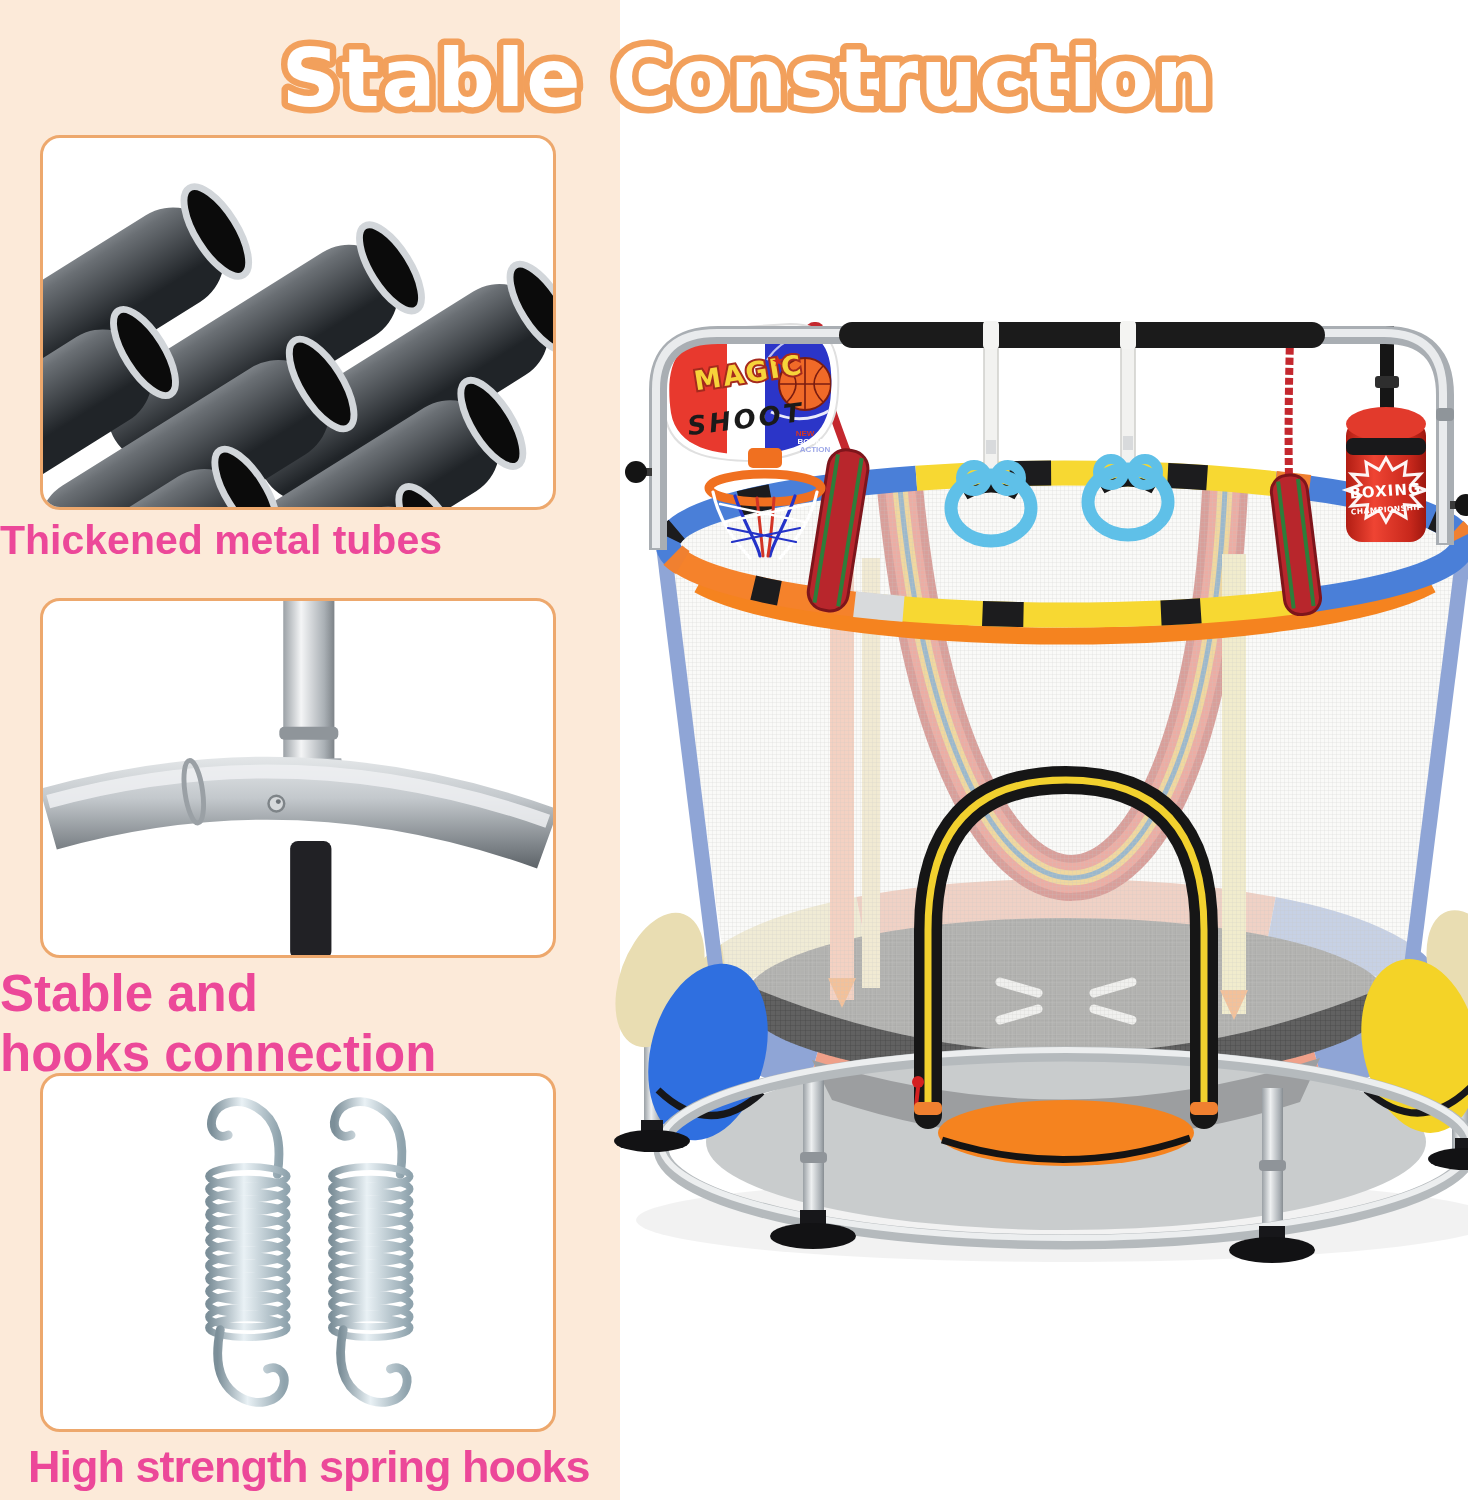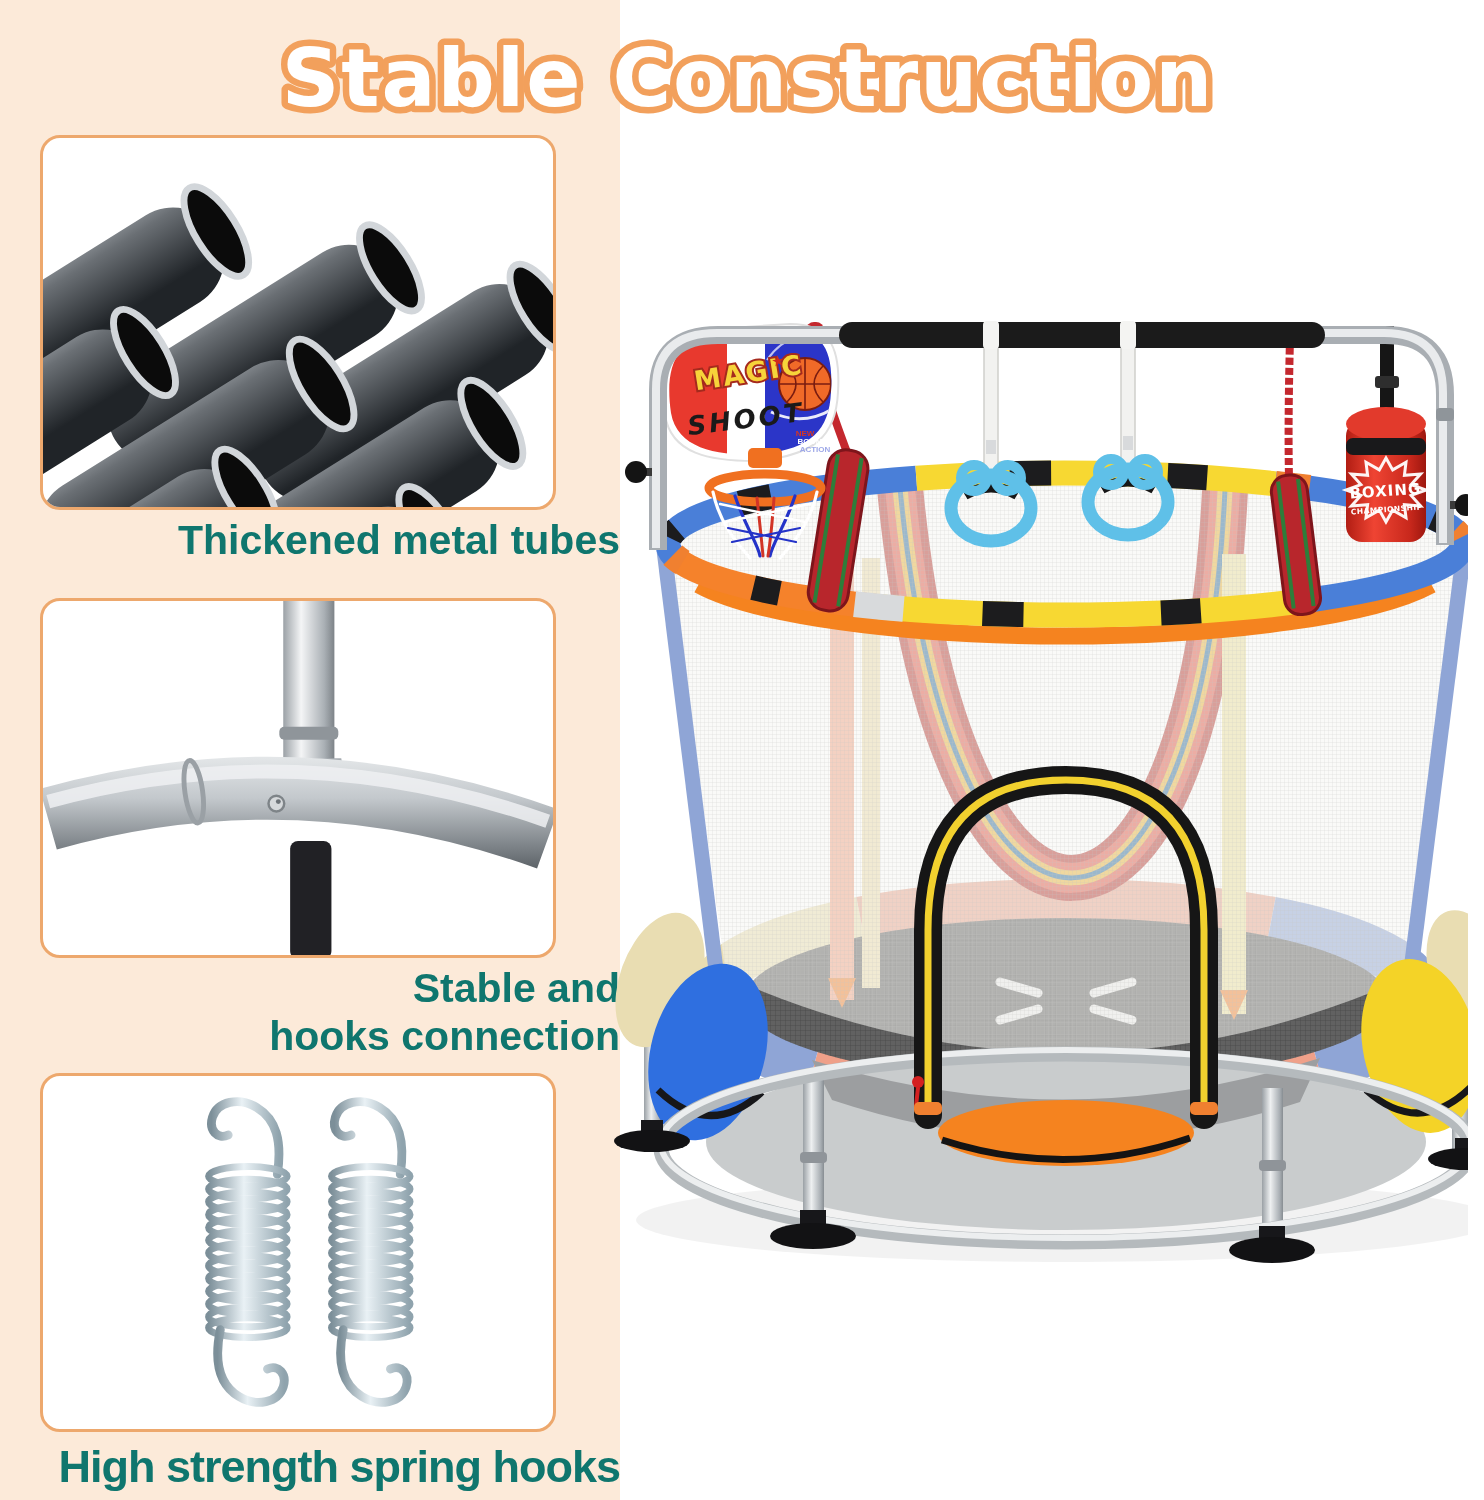--- a/index.html
+++ b/index.html
@@ -9,25 +9,25 @@
   .title-svg{position:absolute;left:0;top:10px;width:1484px;height:124px;}
   .title-text{font-family:"DejaVu Sans",sans-serif;font-weight:bold;font-size:80px;
               letter-spacing:2px;fill:#ffffff;stroke:#f2a05c;stroke-width:13px;
               paint-order:stroke;stroke-linejoin:round;}
   .card{position:absolute;left:40px;width:516px;background:#ffffff;border:3px solid #eda86d;
         border-radius:20px;overflow:hidden;box-sizing:border-box;}
   .card svg{display:block;width:100%;height:100%;}
   #card-tubes{top:135px;height:375px;}
   #card-connection{top:598px;height:360px;}
   #card-springs{top:1073px;height:359px;}
-  .caption{position:absolute;left:0;width:620px;text-align:right;color:#0f766e;
+  .caption{position:absolute;left:0;width:620px;text-align:left;color:#ec4899;
            font-weight:bold;line-height:1.18;}
   #caption-tubes{top:516px;font-size:41px;}
-  #caption-connection{top:964px;font-size:41px;}
-  #caption-springs{top:1440px;font-size:45px;letter-spacing:-1px;}
+  #caption-connection{top:964px;font-size:51px;}
+  #caption-springs{top:1440px;font-size:45px;letter-spacing:-1px;margin-left:28px;}
   .tramp-svg{position:absolute;left:600px;top:290px;width:884px;height:980px;}
   text{user-select:none;}
 </style>
 </head>
 <body>
 
 <div class="page">
 
   <div class="left-panel"></div>
 

